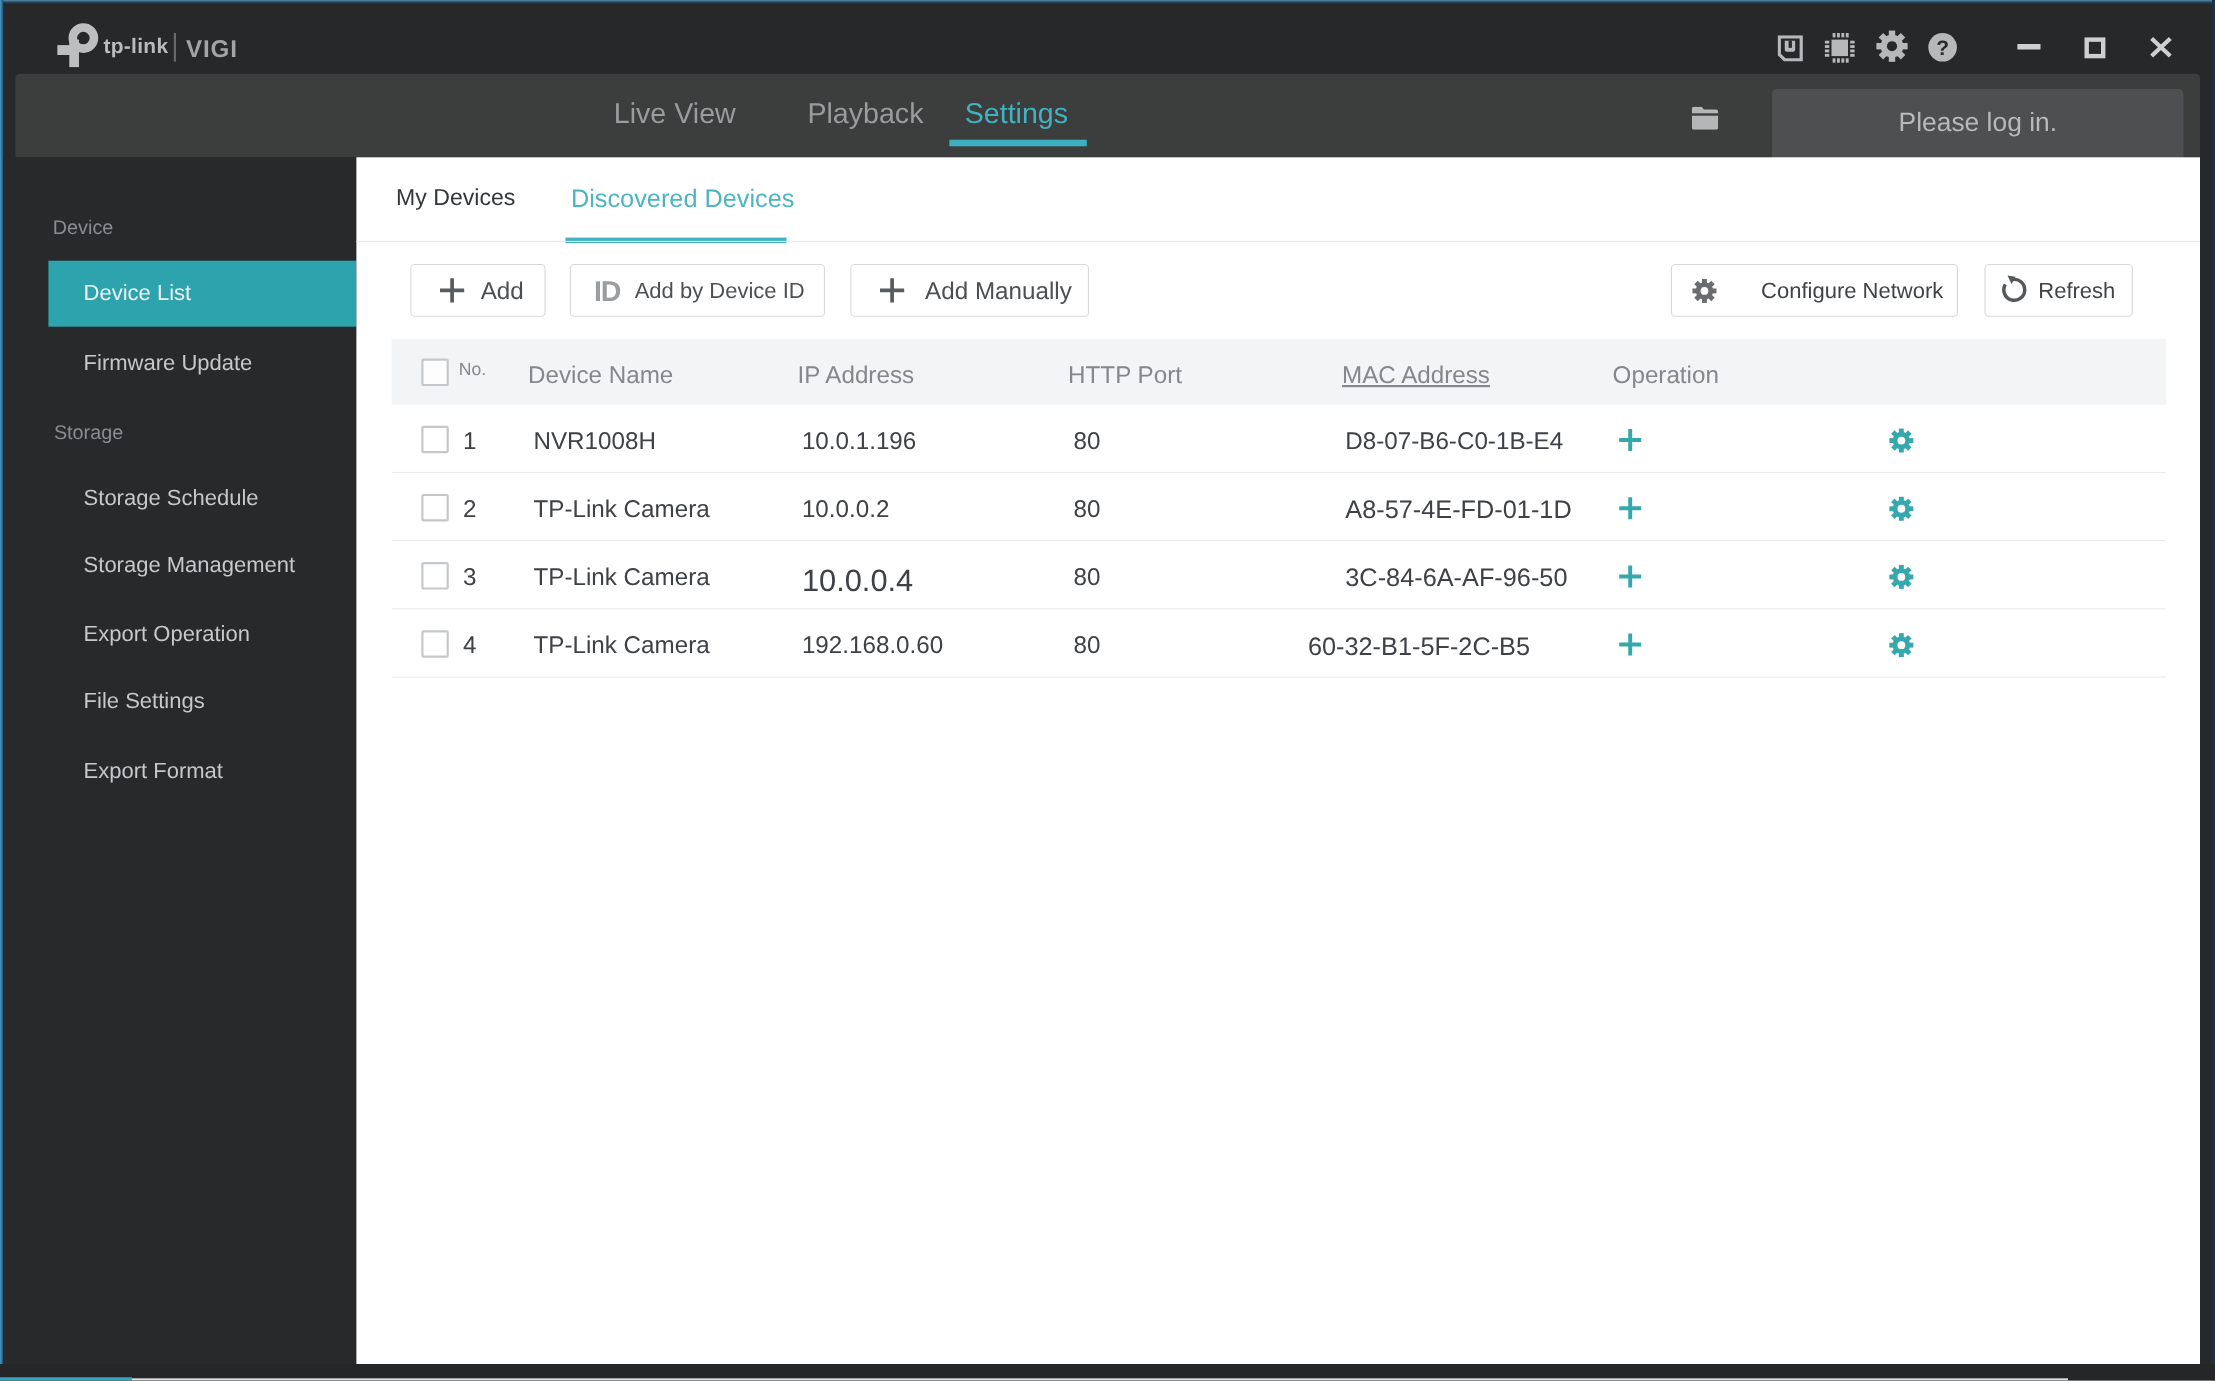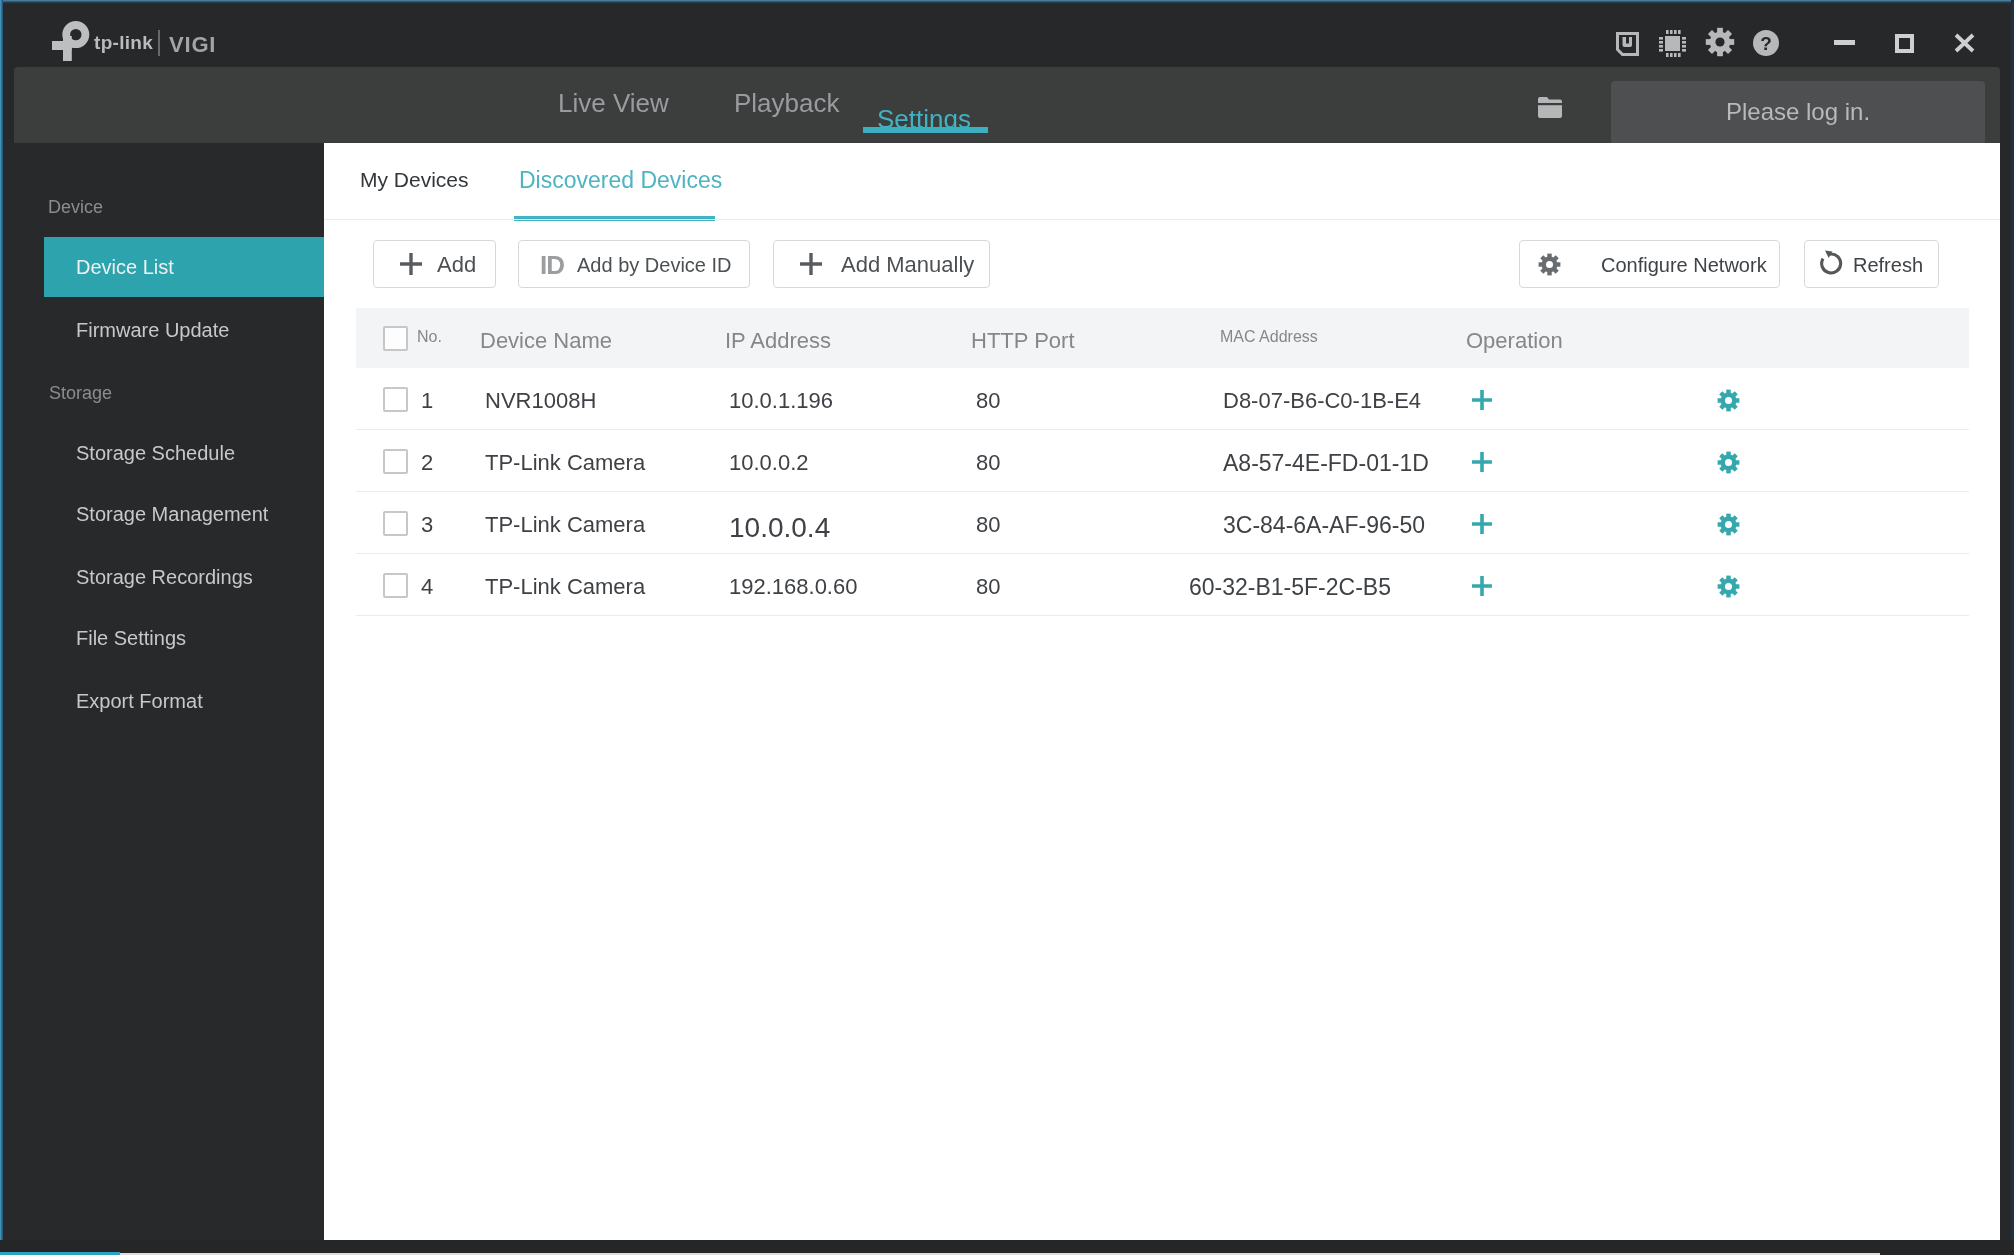--- a/index.html
+++ b/index.html
@@ -81,39 +81,39 @@
 
 <div class="abs" style="left:1895px;top:34px;width:19px;height:19px;border:4px solid #cdcfd1;"></div>
 
 <svg class="abs" style="left:1954px;top:33px;" width="21" height="20" viewBox="0 0 21 20">
   <path d="M2 2 L19 18 M19 2 L2 18" stroke="#cdcfd1" stroke-width="3.8"></path>
 </svg>
 
 <div class="abs" style="left:14px;top:67px;width:1986px;height:76px;background:#3c3e3d;border-radius:4px 4px 0 0;"></div>
 <div class="abs" style="left:558px;top:88px;font-size:26px;color:#999c9e;">Live View</div>
 <div class="abs" style="left:716px;top:88px;font-size:26px;color:#999c9e;margin-left:18px;">Playback</div>
-<div class="abs" style="left:877px;top:88px;font-size:26px;color:#41b2c2;margin-top:16px;">Settings</div>
+<div class="abs" style="left:877px;top:88px;font-size:26px;color:#41b2c2;">Settings</div>
 <div class="abs" style="left:863px;top:127px;width:125px;height:6px;background:#3cb0c0;"></div>
 
 <svg class="abs" style="left:1538px;top:97px;" width="24" height="21" viewBox="0 0 24 21">
   <path d="M0 2 Q0 0 2 0 H9 L11 2.5 H22 Q24 2.5 24 4.5 V19 Q24 21 22 21 H2 Q0 21 0 19 Z" fill="#b4b6b8"></path>
   <rect x="0" y="6" width="24" height="2.2" fill="#3c3e3d"></rect>
 </svg>
 
 <div class="abs" style="left:1611px;top:81px;width:374px;height:71px;background:#4d4f51;border-radius:4px;color:#b7b9bb;font-size:24px;text-align:center;line-height:61px;">Please log in.</div>
 
 <div class="abs" style="left:3px;top:143px;width:321px;height:1097px;background:#28292b;"></div>
 <div class="abs" style="left:48px;top:197px;font-size:18px;line-height:21px;color:#8a8d8f;">Device</div>
 <div class="abs" style="left:44px;top:237px;width:280px;height:60px;background:#2da3ad;"></div>
 <div class="abs" style="left:76px;top:256px;font-size:20px;line-height:23px;color:#eef2f2;">Device List</div>
 <div class="abs" style="left:76px;top:319px;font-size:20px;line-height:23px;color:#c6c8ca;">Firmware Update</div>
 <div class="abs" style="left:49px;top:383px;font-size:18px;line-height:21px;color:#8a8d8f;">Storage</div>
 <div class="abs" style="left:76px;top:442px;font-size:20px;line-height:23px;color:#c6c8ca;">Storage Schedule</div>
 <div class="abs" style="left:76px;top:503px;font-size:20px;line-height:23px;color:#c6c8ca;">Storage Management</div>
-<div class="abs" style="left:76px;top:566px;font-size:20px;line-height:23px;color:#c6c8ca;">Storage Recordings</div>
+<div class="abs" style="left:76px;top:566px;font-size:20px;line-height:23px;color:#c6c8ca;">Export Operation</div>
 <div class="abs" style="left:76px;top:627px;font-size:20px;line-height:23px;color:#c6c8ca;">File Settings</div>
 <div class="abs" style="left:76px;top:690px;font-size:20px;line-height:23px;color:#c6c8ca;">Export Format</div>
 
 <div class="abs" style="left:324px;top:143px;width:1676px;height:1097px;background:#ffffff;"></div>
 
 <div class="abs" style="left:360px;top:168px;font-size:21px;color:#33373a;">My Devices</div>
 <div class="abs" style="left:519px;top:167px;font-size:23px;color:#4db4c2;">Discovered Devices</div>
 <div class="abs" style="left:514px;top:216px;width:201px;height:5px;background:#41b3c3;"></div>
 <div class="abs" style="left:324px;top:219px;width:1676px;height:1px;background:#e8eaeb;"></div>
 
@@ -160,21 +160,21 @@
   <path d="M6.0 0.4 L13.4 1.5 L9.7 8.1 Z" fill="#55585b"></path>
 </svg>
 <div class="abs" style="left:1853px;top:254px;font-size:20px;color:#3f4347;">Refresh</div>
 
 <div class="abs" style="left:356px;top:308px;width:1613px;height:60px;background:#f2f4f5;"></div>
 <div class="abs" style="left:383px;top:326px;width:25px;height:25px;border:2px solid #c4c8ca;border-radius:2px;background:#fdfdfd;"></div>
 <div class="abs" style="left:417px;top:328px;font-size:16px;color:#84888b;">No.</div>
 <div class="abs" style="left:480px;top:328px;font-size:22px;color:#84888b;">Device Name</div>
 <div class="abs" style="left:725px;top:328px;font-size:22px;color:#84888b;">IP Address</div>
 <div class="abs" style="left:971px;top:328px;font-size:22px;color:#84888b;">HTTP Port</div>
-<div class="abs" style="left:1220px;top:328px;font-size:16px;color:#84888b;">MAC Address</div>
+<div class="abs" style="left:1220px;top:328px;font-size:22px;color:#84888b;text-decoration:underline;">MAC Address</div>
 <div class="abs" style="left:1466px;top:328px;font-size:22px;color:#84888b;">Operation</div>
 
 <div class="abs" style="left:356px;top:429px;width:1613px;height:1px;background:#e9ebec;"></div>
 <div class="abs" style="left:356px;top:491px;width:1613px;height:1px;background:#e9ebec;"></div>
 <div class="abs" style="left:356px;top:553px;width:1613px;height:1px;background:#e9ebec;"></div>
 <div class="abs" style="left:356px;top:615px;width:1613px;height:1px;background:#e9ebec;"></div>
 
 <div class="abs" style="left:383px;top:387px;width:25px;height:25px;border:2px solid #c4c8ca;border-radius:2px;"></div>
 <div class="abs" style="left:421px;top:388px;font-size:22px;color:#3e4145;">1</div>
 <div class="abs" style="left:485px;top:388px;font-size:22px;color:#3e4145;">NVR1008H</div>

